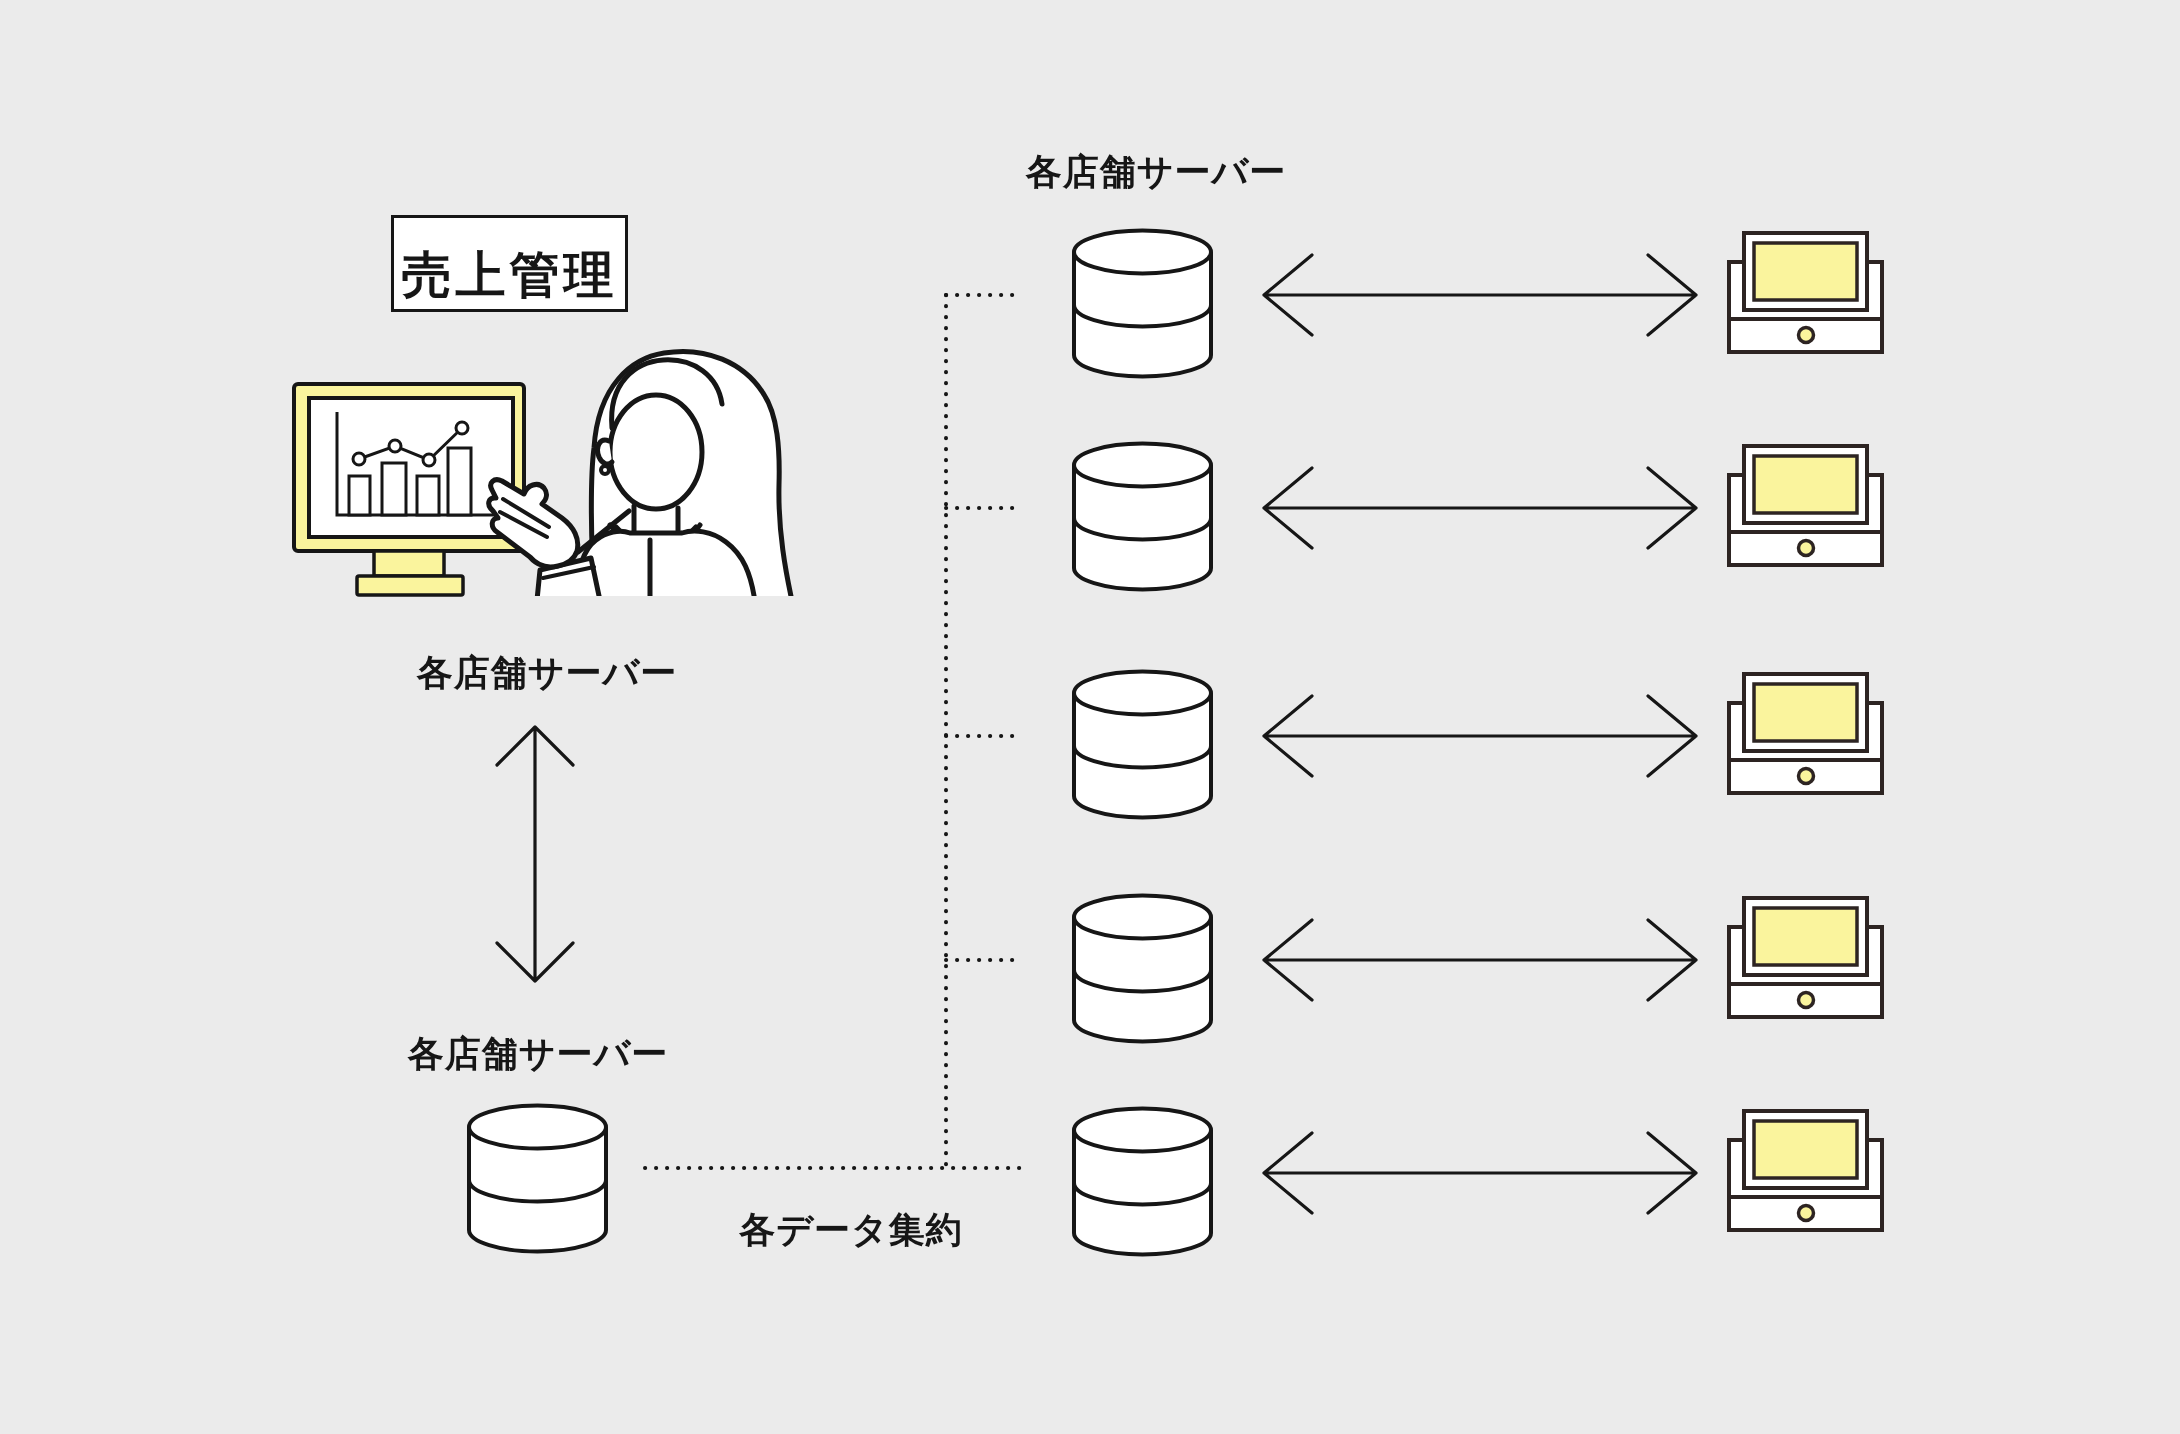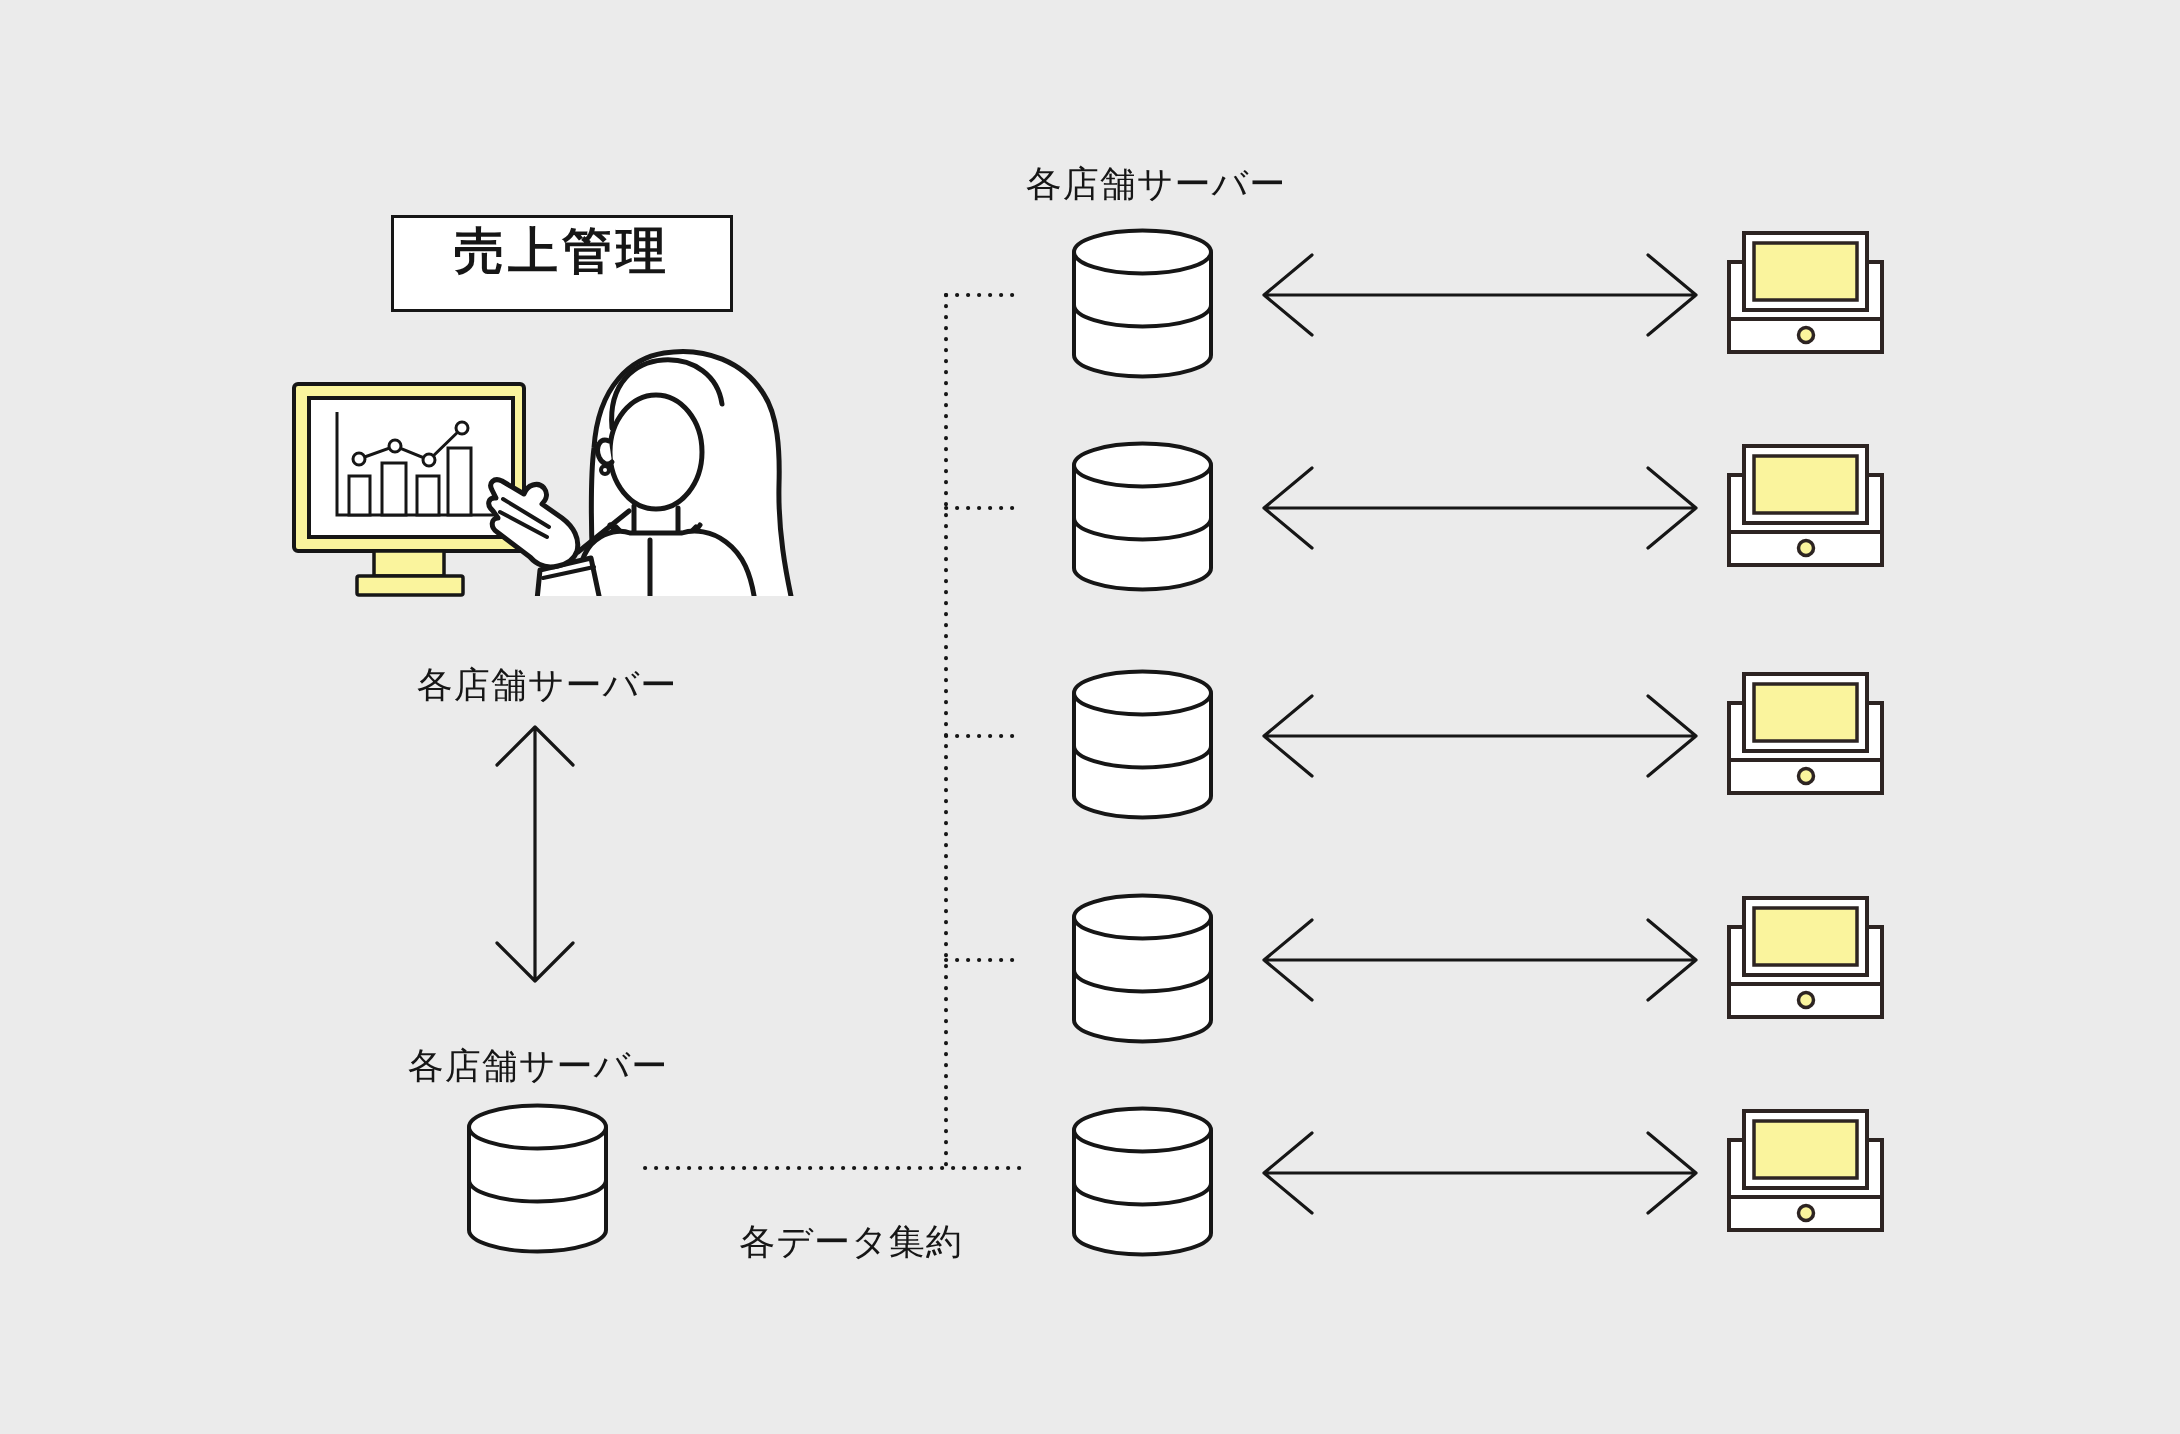--- a/index.html
+++ b/index.html
@@ -11,28 +11,28 @@
   }
   html,body{margin:0;padding:0;background:var(--c-background);}
   .canvas{
     position:relative;width:2180px;height:1434px;overflow:hidden;
     background:var(--c-background);
     font-family:"Liberation Sans","DejaVu Sans",sans-serif;
   }
   .scene{position:absolute;left:0;top:0;}
   .label{
     position:absolute;transform:translate(-50%,-50%);
-    font-size:36px;font-weight:400;color:var(--c-outline);
-    white-space:nowrap;letter-spacing:1px;margin-top:12px;
+    font-size:36px;font-weight:700;color:var(--c-outline);
+    white-space:nowrap;letter-spacing:1px;
   }
   .title-box{
-    position:absolute;left:391px;top:215px;width:342px;height:97px;
+    position:absolute;left:391px;top:215px;width:237px;height:97px;
     box-sizing:border-box;background:var(--c-white);
     border:3px solid var(--c-outline);
-    display:flex;align-items:flex-start;justify-content:center;
+    display:flex;align-items:flex-end;justify-content:center;
     font-size:50px;font-weight:700;color:var(--c-outline);letter-spacing:4px;
   }
   
   .shape{fill:var(--c-white);stroke:var(--c-outline);stroke-width:4;}
   .shape-nofill{fill:none;stroke:var(--c-outline);stroke-width:4;}
   .pos-shape{fill:var(--c-white);stroke:var(--c-pos_outline);stroke-width:4;}
   .pos-screen{fill:var(--c-yellow);stroke:var(--c-pos_outline);stroke-width:3.5;}
   .pos-btn{fill:var(--c-yellow);stroke:var(--c-pos_outline);stroke-width:3.5;}
   .pos-stroke{stroke:var(--c-pos_outline);stroke-width:4;fill:none;}
   .arrow{fill:none;stroke:var(--c-outline);stroke-width:3.2;stroke-linecap:round;stroke-linejoin:round;}

